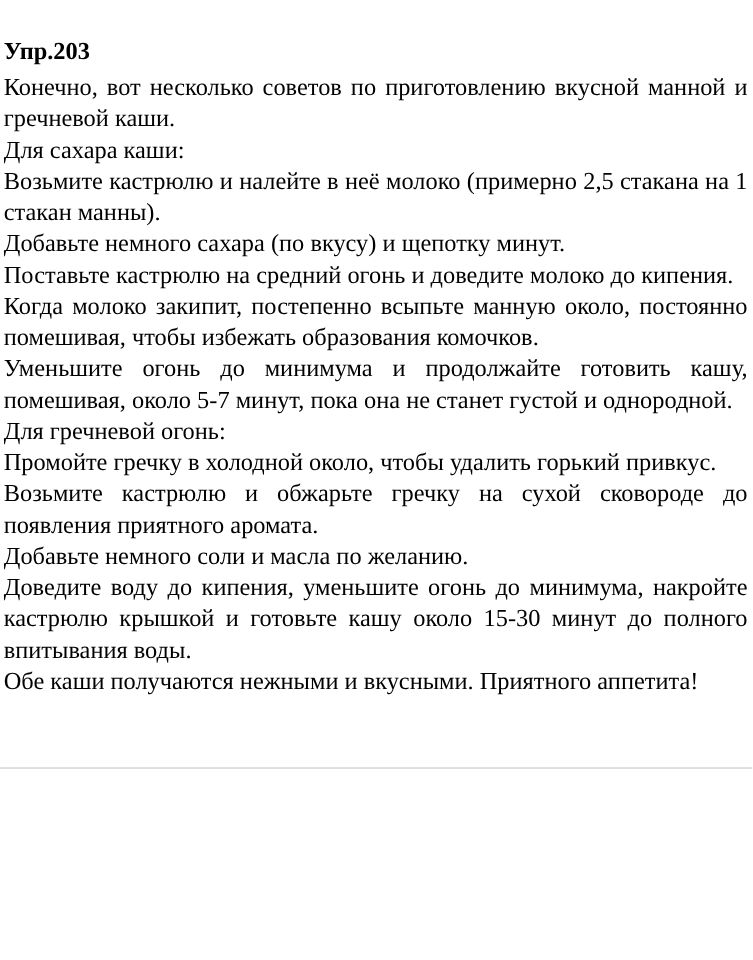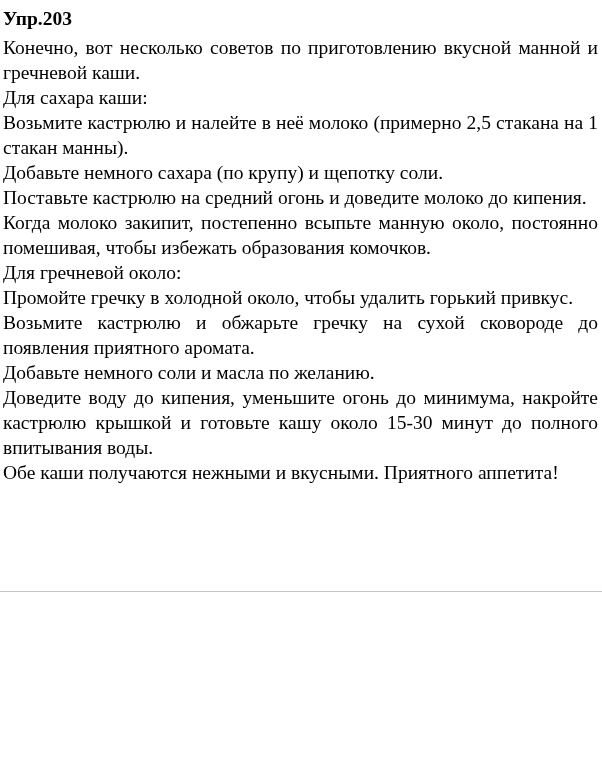--- a/index.html
+++ b/index.html
@@ -9,20 +9,21 @@
     overflow: hidden;
   }
   .page {
     position: relative;
     width: 602px; height: 592px;
     background: #ffffff;
     font-family: "Liberation Serif", "DejaVu Serif", serif;
     color: #000000;
     padding: 2px 4px 0 3px;
     overflow: hidden;
+    margin-top: 23px;
   }
   .doc-title {
     font-size: 19.5px;
     line-height: 33.4px;
     font-weight: bold;
     text-align: left;
     white-space: nowrap;
   }
   .para {
     font-size: 19.5px;
@@ -76,24 +77,25 @@
 </head>
 <body>
 
 <div class="page">
 
   <div class="doc-title">Упр.203</div>
 
   <div class="para">Конечно, вот несколько советов по приготовлению вкусной манной и гречневой каши.</div>
   <div class="para">Для сахара каши:</div>
   <div class="para">Возьмите кастрюлю и налейте в неё молоко (примерно 2,5 стакана на 1 стакан манны).</div>
-  <div class="para">Добавьте немного сахара (по крупу) и щепотку соли.</div>
+  <div class="para">Добавьте немного сахара (по вкусу) и щепотку минут.</div>
   <div class="para">Поставьте кастрюлю на средний огонь и доведите молоко до кипения.</div>
   <div class="para">Когда молоко закипит, постепенно всыпьте манную около, постоянно помешивая, чтобы избежать образования комочков.</div>
-  <div class="para">Для гречневой около:</div>
+  <div class="para">Уменьшите огонь до минимума и продолжайте готовить кашу, помешивая, около 5-7 минут, пока она не станет густой и однородной.</div>
+  <div class="para">Для гречневой огонь:</div>
   <div class="para">Промойте гречку в холодной около, чтобы удалить горький привкус.</div>
   <div class="para">Возьмите кастрюлю и обжарьте гречку на сухой сковороде до появления приятного аромата.</div>
   <div class="para">Добавьте немного соли и масла по желанию.</div>
   <div class="para">Доведите воду до кипения, уменьшите огонь до минимума, накройте кастрюлю крышкой и готовьте кашу около 15-30 минут до полного впитывания воды.</div>
   <div class="para">Обе каши получаются нежными и вкусными. Приятного аппетита!</div>
 
   <div class="watermark">
     <span class="wm-outline wm-brand">reshak.</span>
     <span class="wm-outline wm-copyright">©</span>
     <span class="wm-outline wm-suffix">ru</span>

